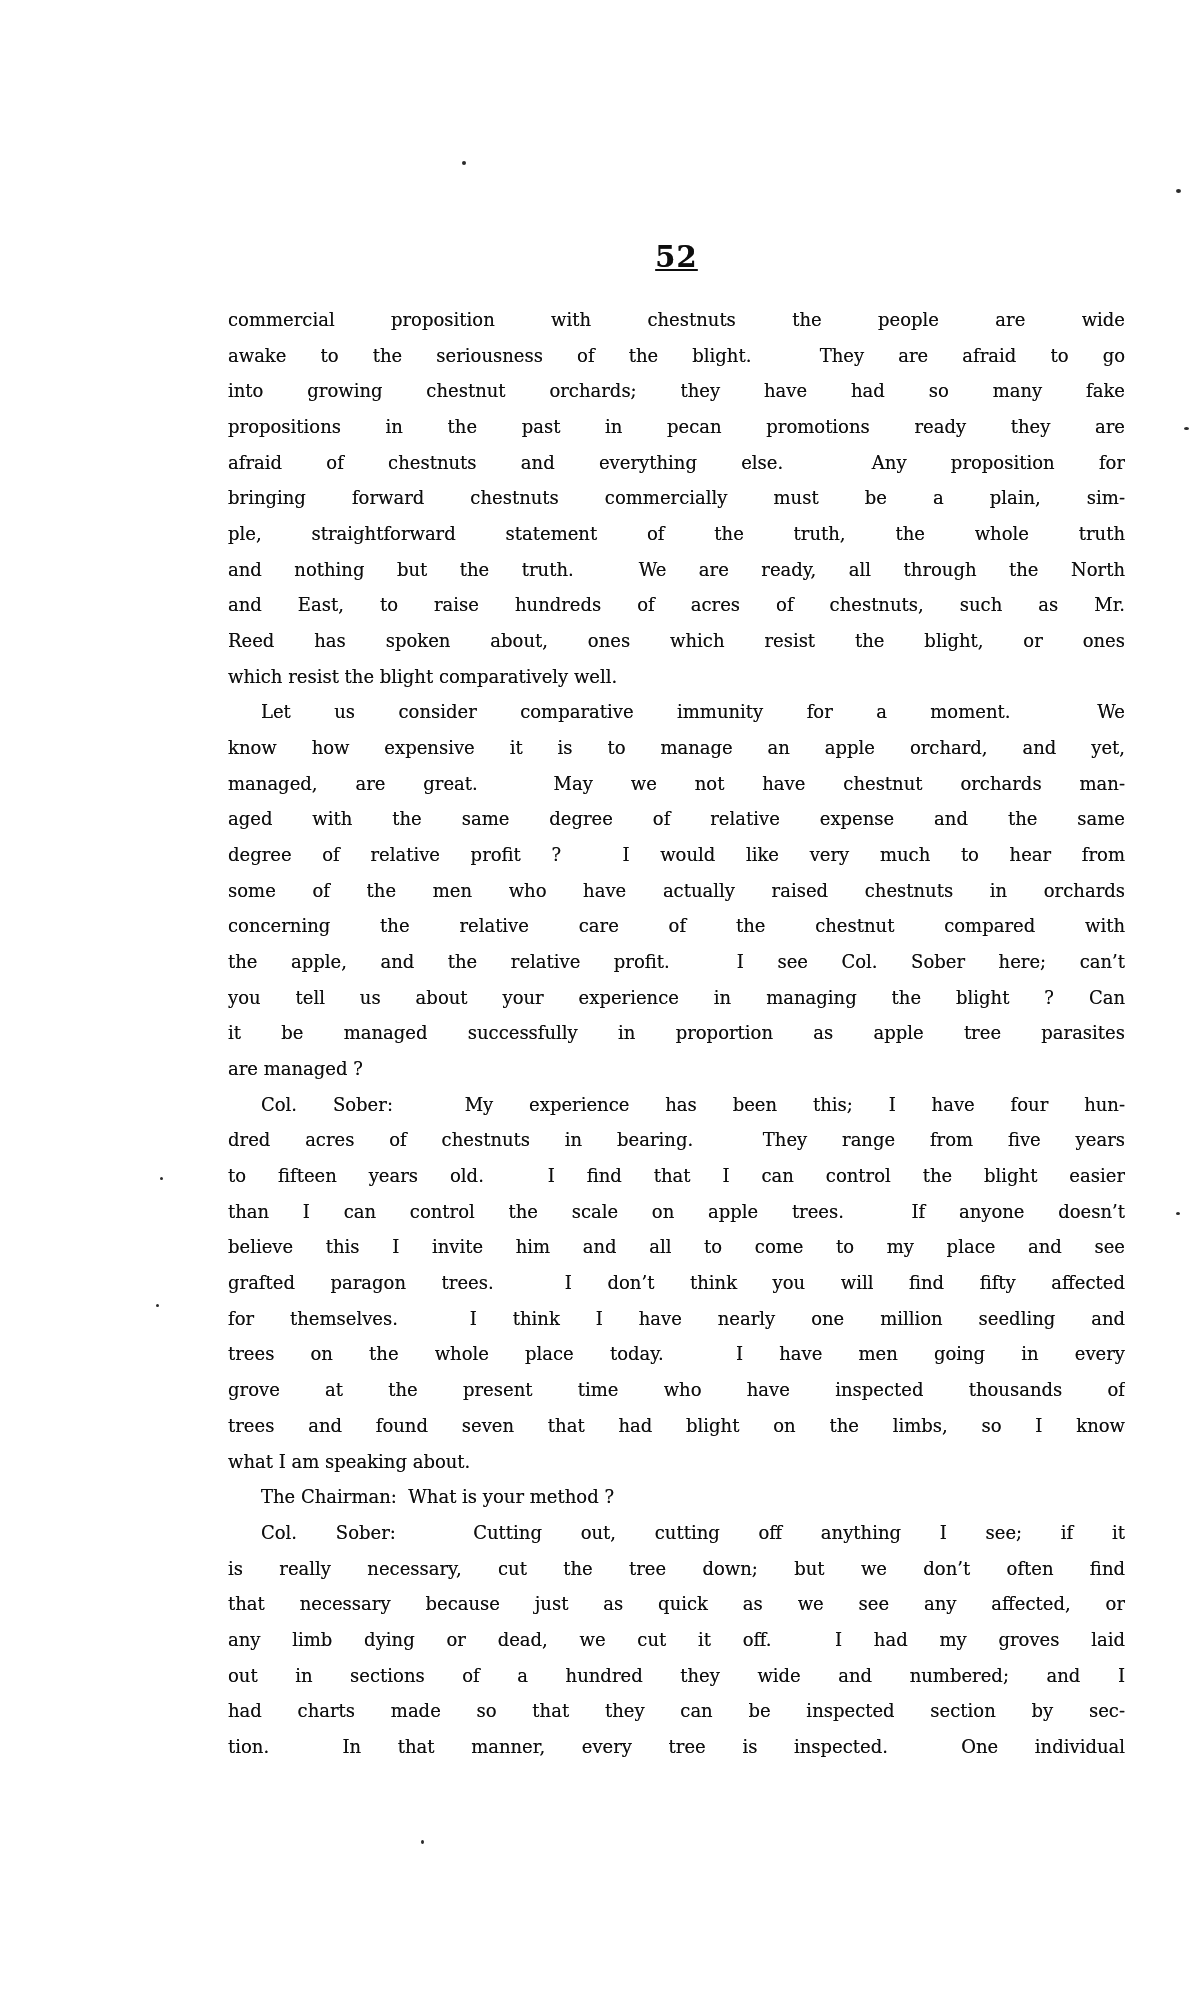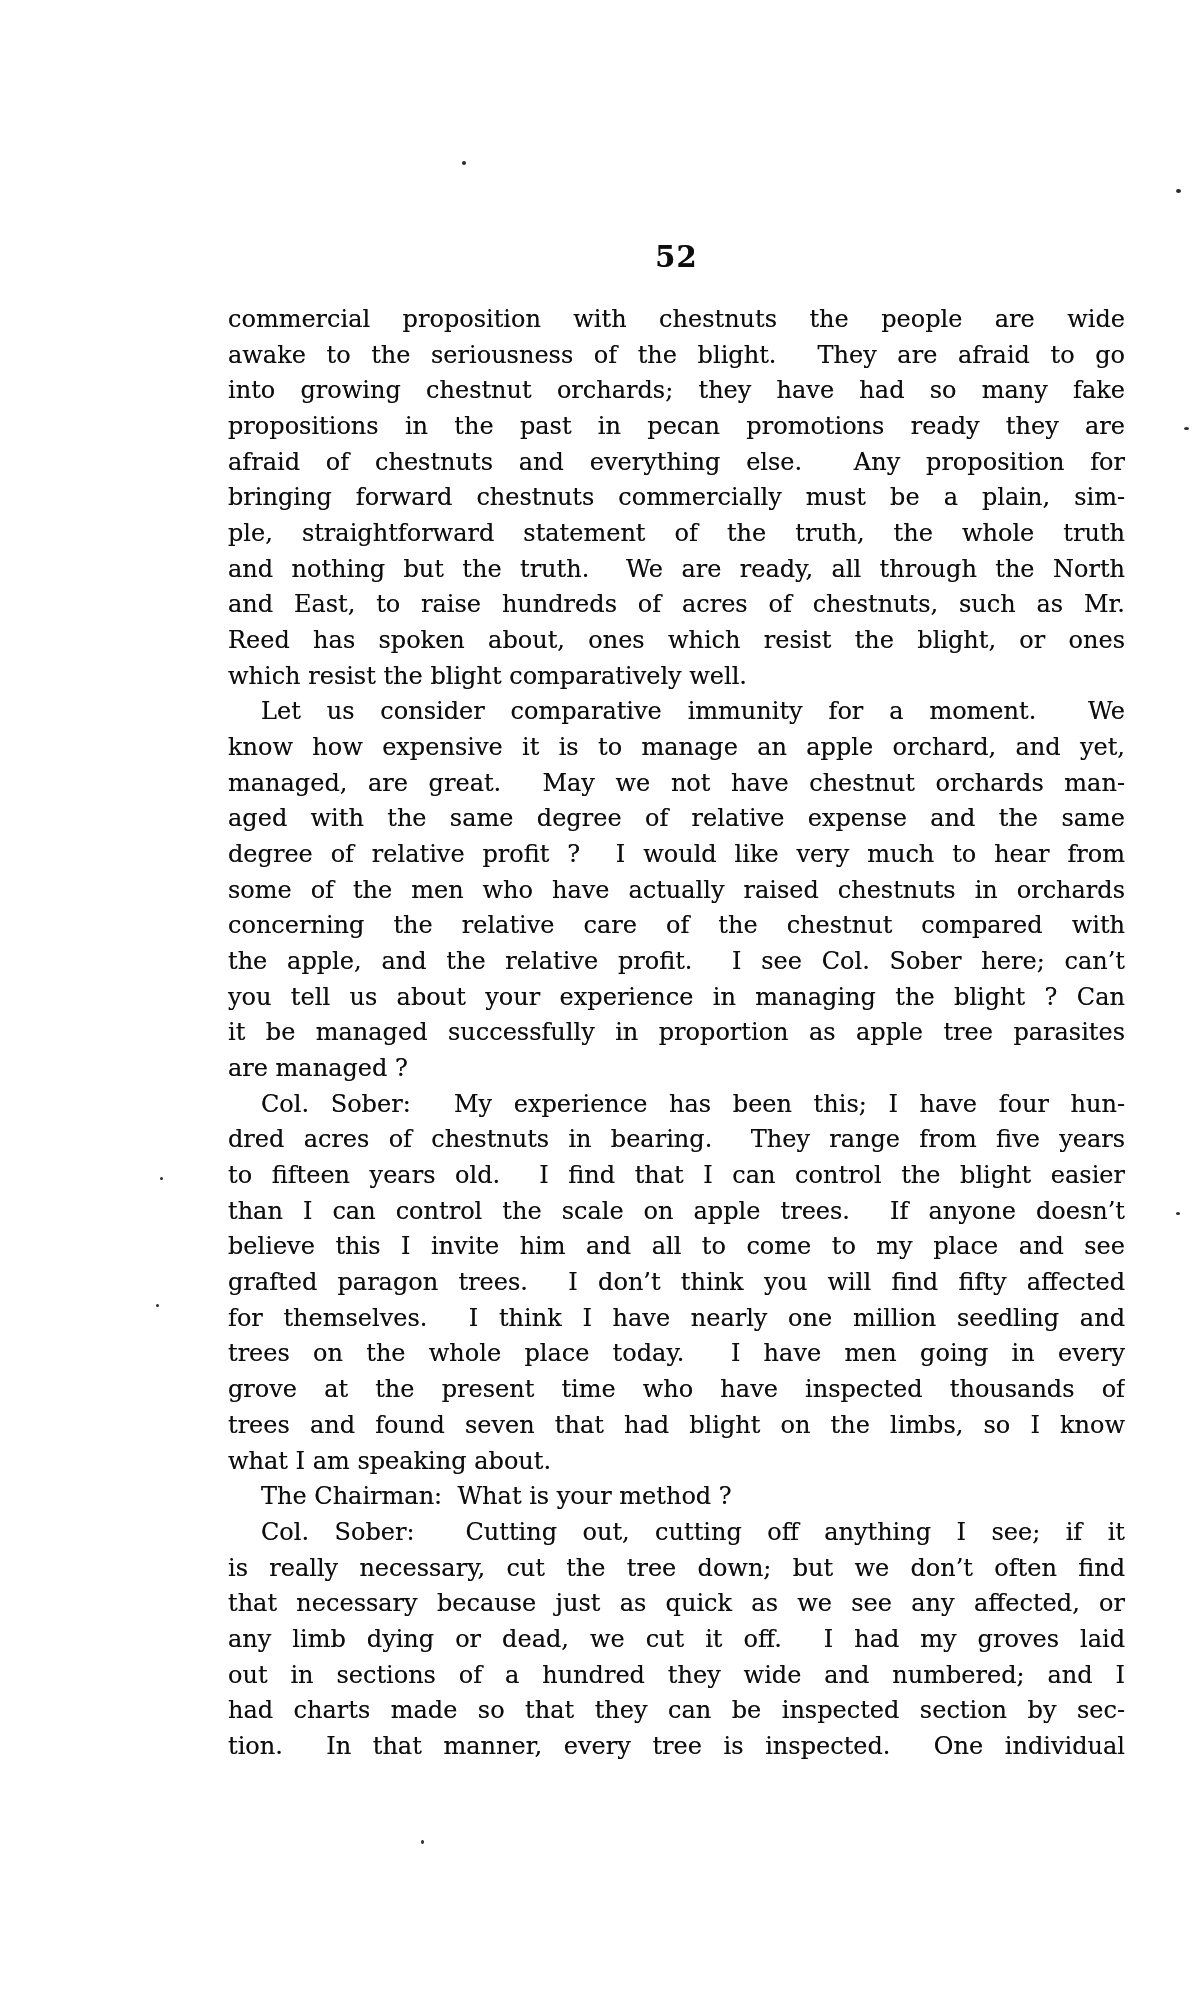--- a/index.html
+++ b/index.html
@@ -19,27 +19,28 @@
   .folio {
     position: absolute;
     top: 240px;
     left: 228px;
     width: 897px;
     text-align: center;
     font-size: 29px;
     font-weight: bold;
     letter-spacing: 1px;
     text-shadow: 0 0 0.6px rgba(0,0,0,0.6);
+    text-decoration: underline;
   }
   .text-block {
     position: absolute;
     left: 228px;
     top: 302px;
     width: 897px;
-    font-size: 24px;
+    font-size: 18px;
   }
   .para {
     margin: 0;
     padding: 0;
   }
   .line {
     height: 35.68px;
     line-height: 35.68px;
     text-align: justify;
     text-align-last: justify;

